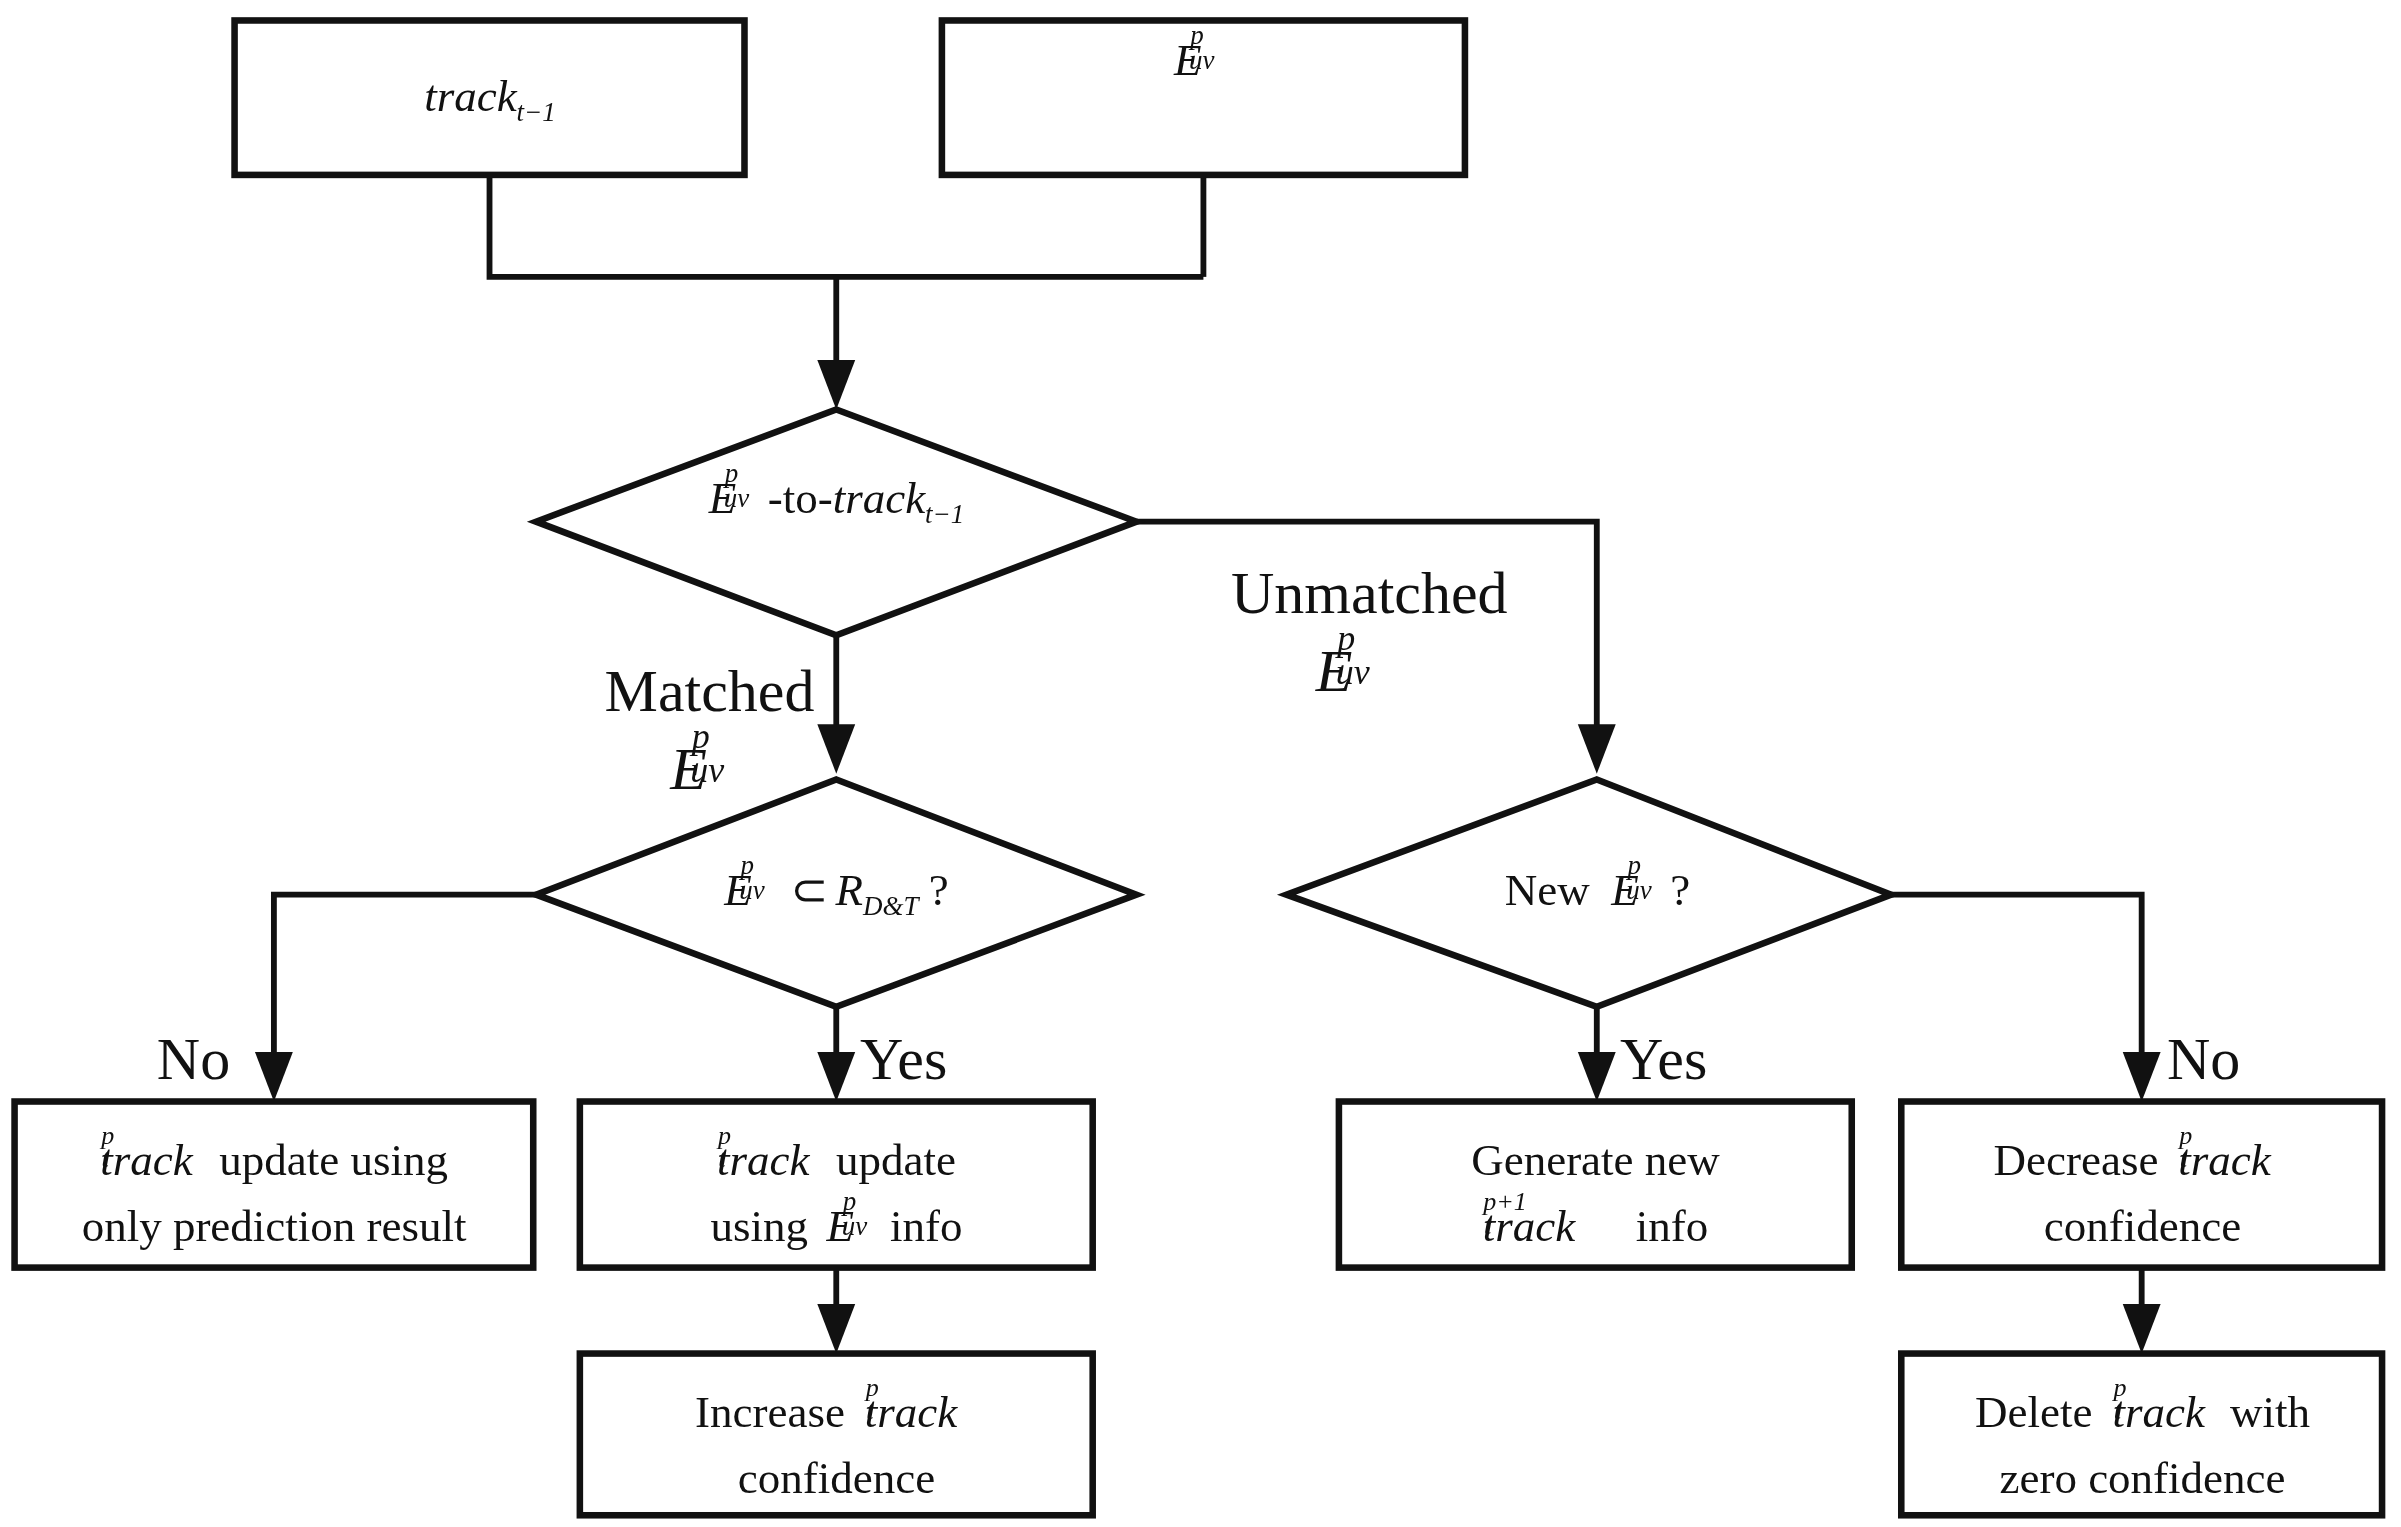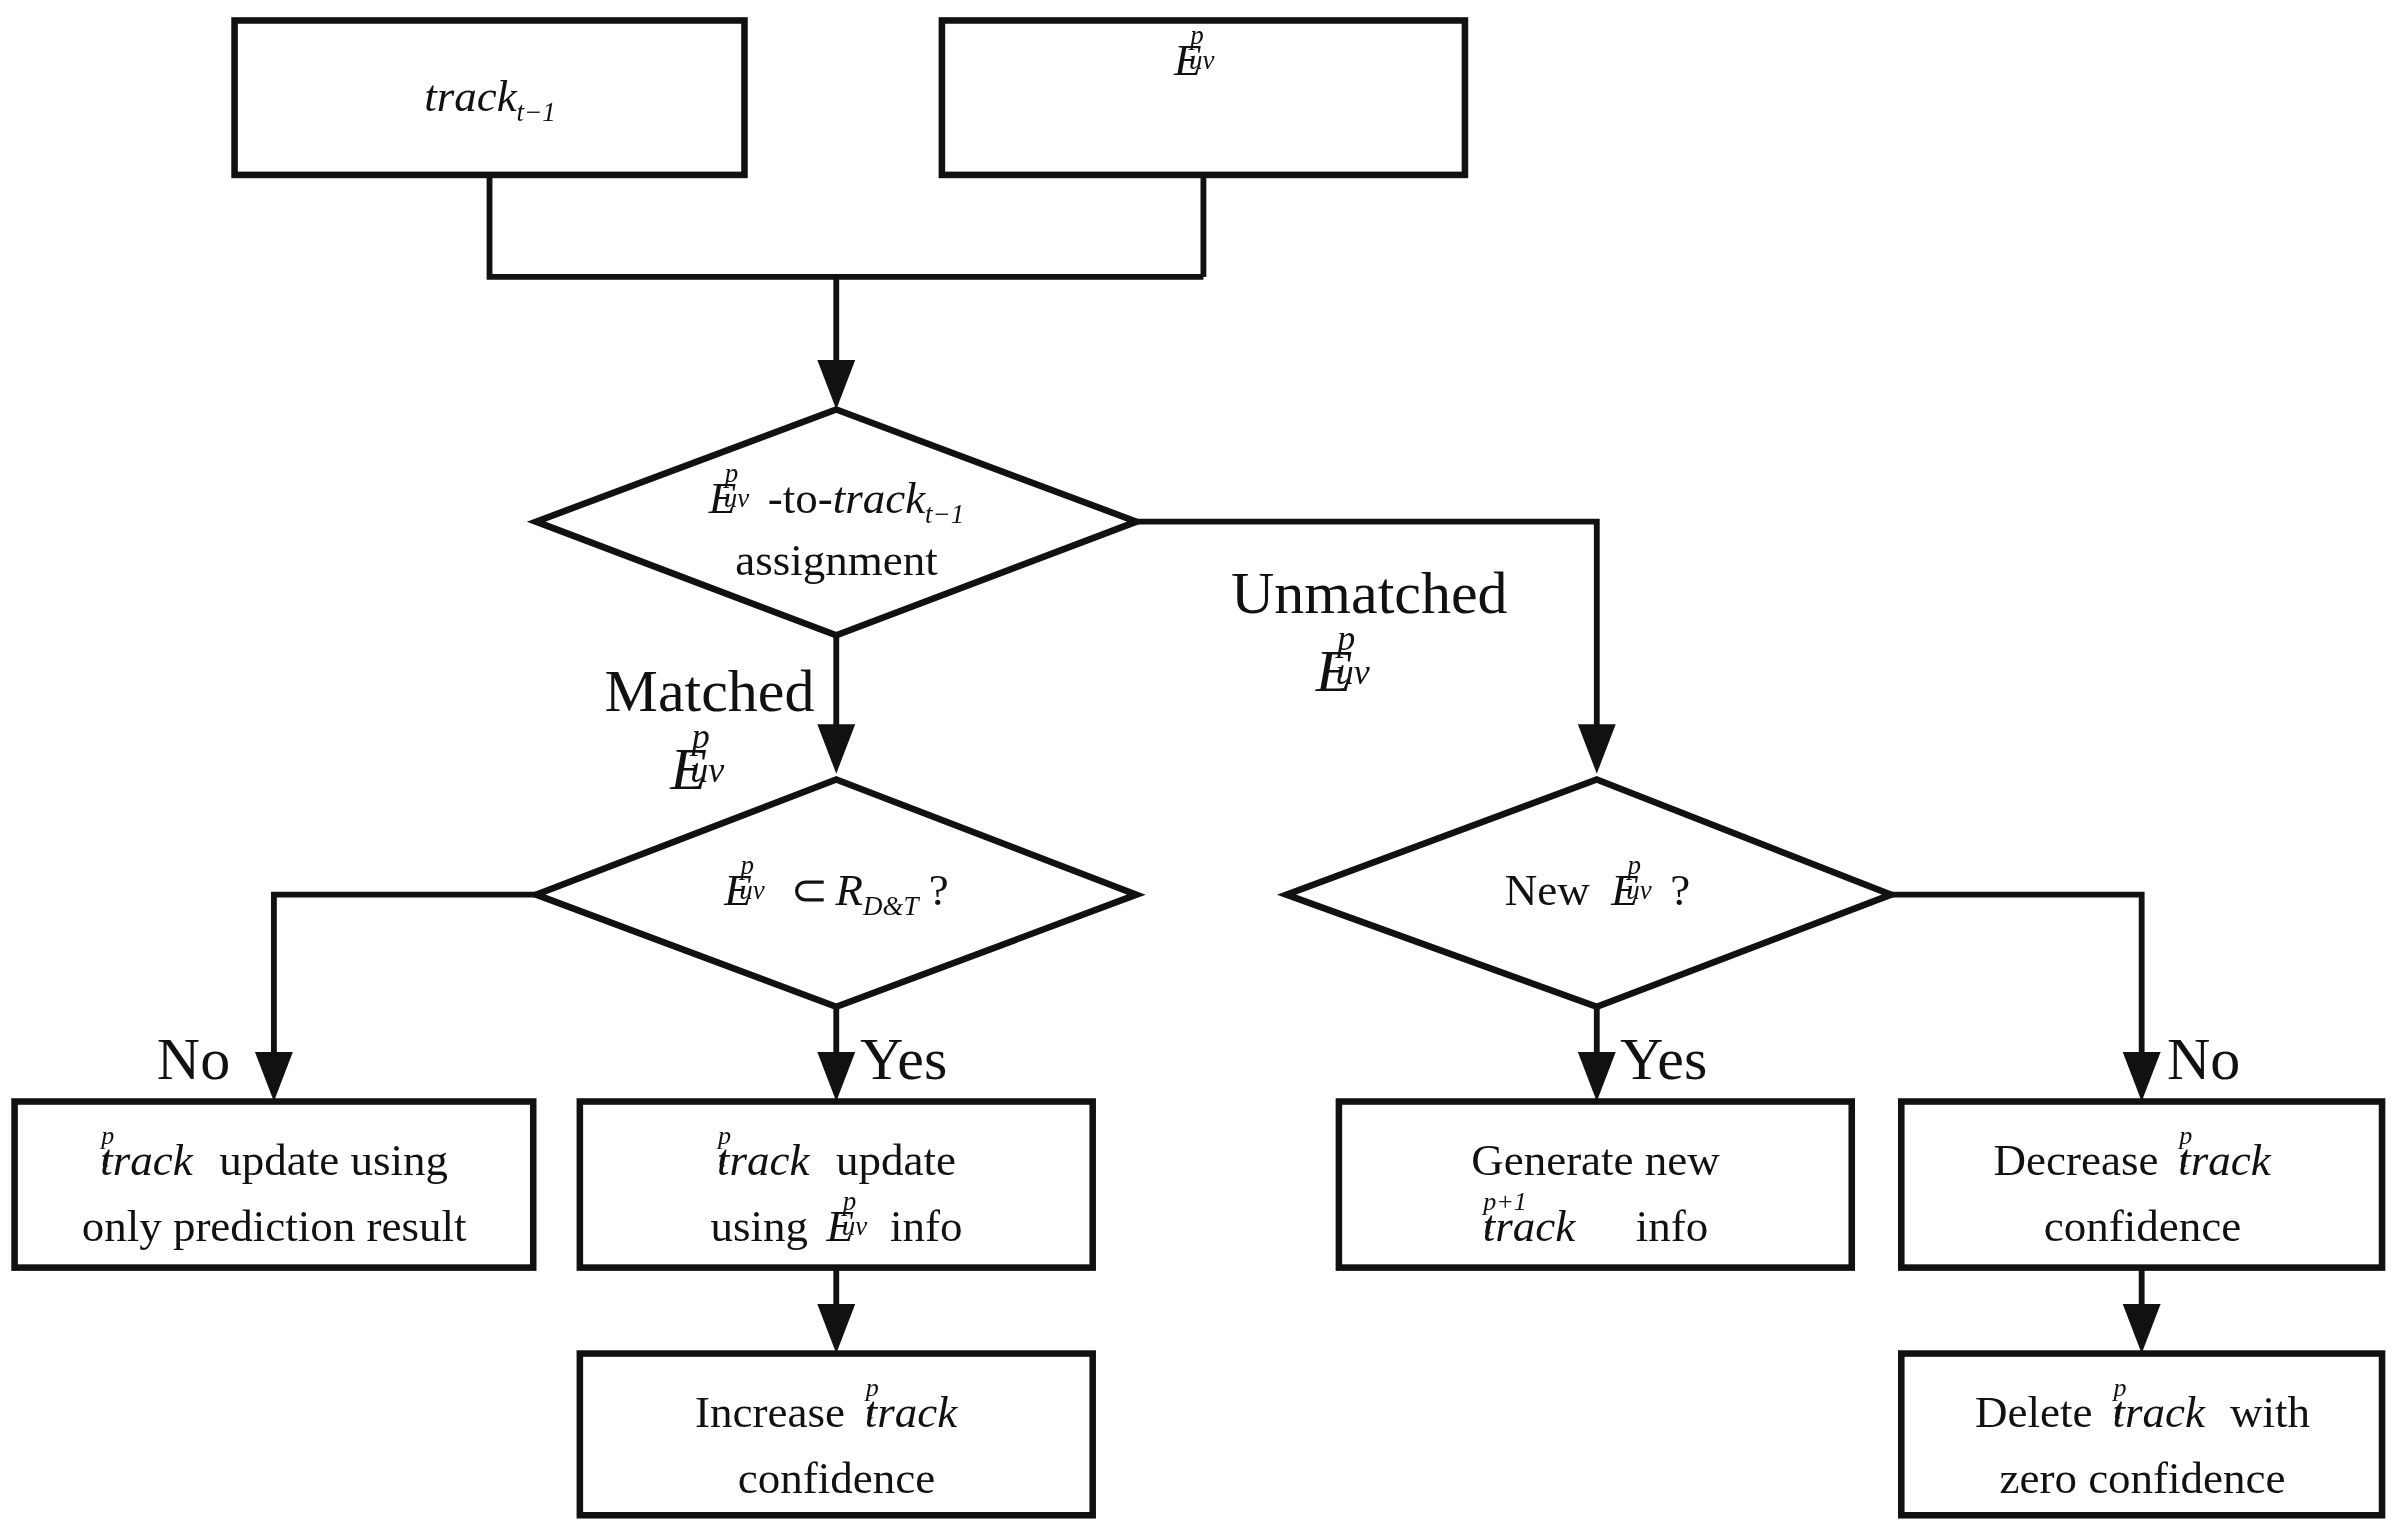--- a/index.html
+++ b/index.html
@@ -182,21 +182,20 @@
   </div>
 
   <div class="lbl node-text" style="left:942px; top:34px; width:523px;">
     <span class="Euv"><span>E</span><span class="sup2">p</span><span class="sub2">uv</span></span>
   </div>
 
   <div class="lbl node-text" style="left:545px; top:472px; width:583px;">
     <span>
       <span class="Euv"><span>E</span><span class="sup2">p</span><span class="sub2">uv</span></span><span>-to-</span><span class="mathit"><span>track</span><sub>t−1</sub></span>
     </span>
-    <span class="line2" style="margin-top:8.7px;">assignment</span>
   </div>
 
   <div class="lbl node-text" style="left:574px; top:864px; width:525px;">
     <span class="Euv"><span>E</span><span class="sup2">p</span><span class="sub2">uv</span></span><span style="padding:0 7.3px;">⊂</span><span class="rdt"><span>R</span><sub>D&amp;T</sub></span><span style="padding-left:10.2px;">?</span>
   </div>
 
   <div class="lbl node-text" style="left:1333px; top:864px; width:529px;">
     <span>New</span>
     <span class="Euv" style="margin-left:10.2px;"><span>E</span><span class="sup2">p</span><span class="sub2">uv</span></span><span>?</span>
   </div>

